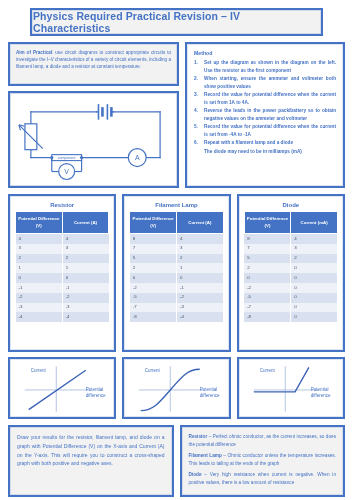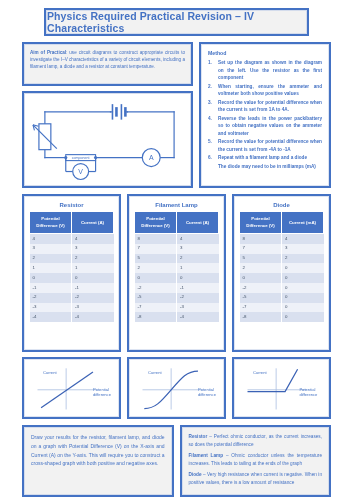--- a/index.html
+++ b/index.html
@@ -3,21 +3,21 @@
 <meta charset="utf-8">
 <style>
   html,body{margin:0;padding:0;}
   body{
     width:353px;height:500px;
     background:#ffffff;
     font-family:"Liberation Sans", sans-serif;
     color:#2e5aa8;
     overflow:hidden;
   }
-  .page{position:relative;width:353px;height:500px;box-sizing:border-box;padding:6px 22px;}
+  .page{position:relative;width:353px;height:500px;box-sizing:border-box;padding:6px 8px;}
 
   
   .panel{
     border:2.5px solid #4472C4;
     background:#ffffff;
     box-sizing:border-box;
   }
 
   
   .title-wrap{height:28px;margin:2px 22px 6px 22px;}

